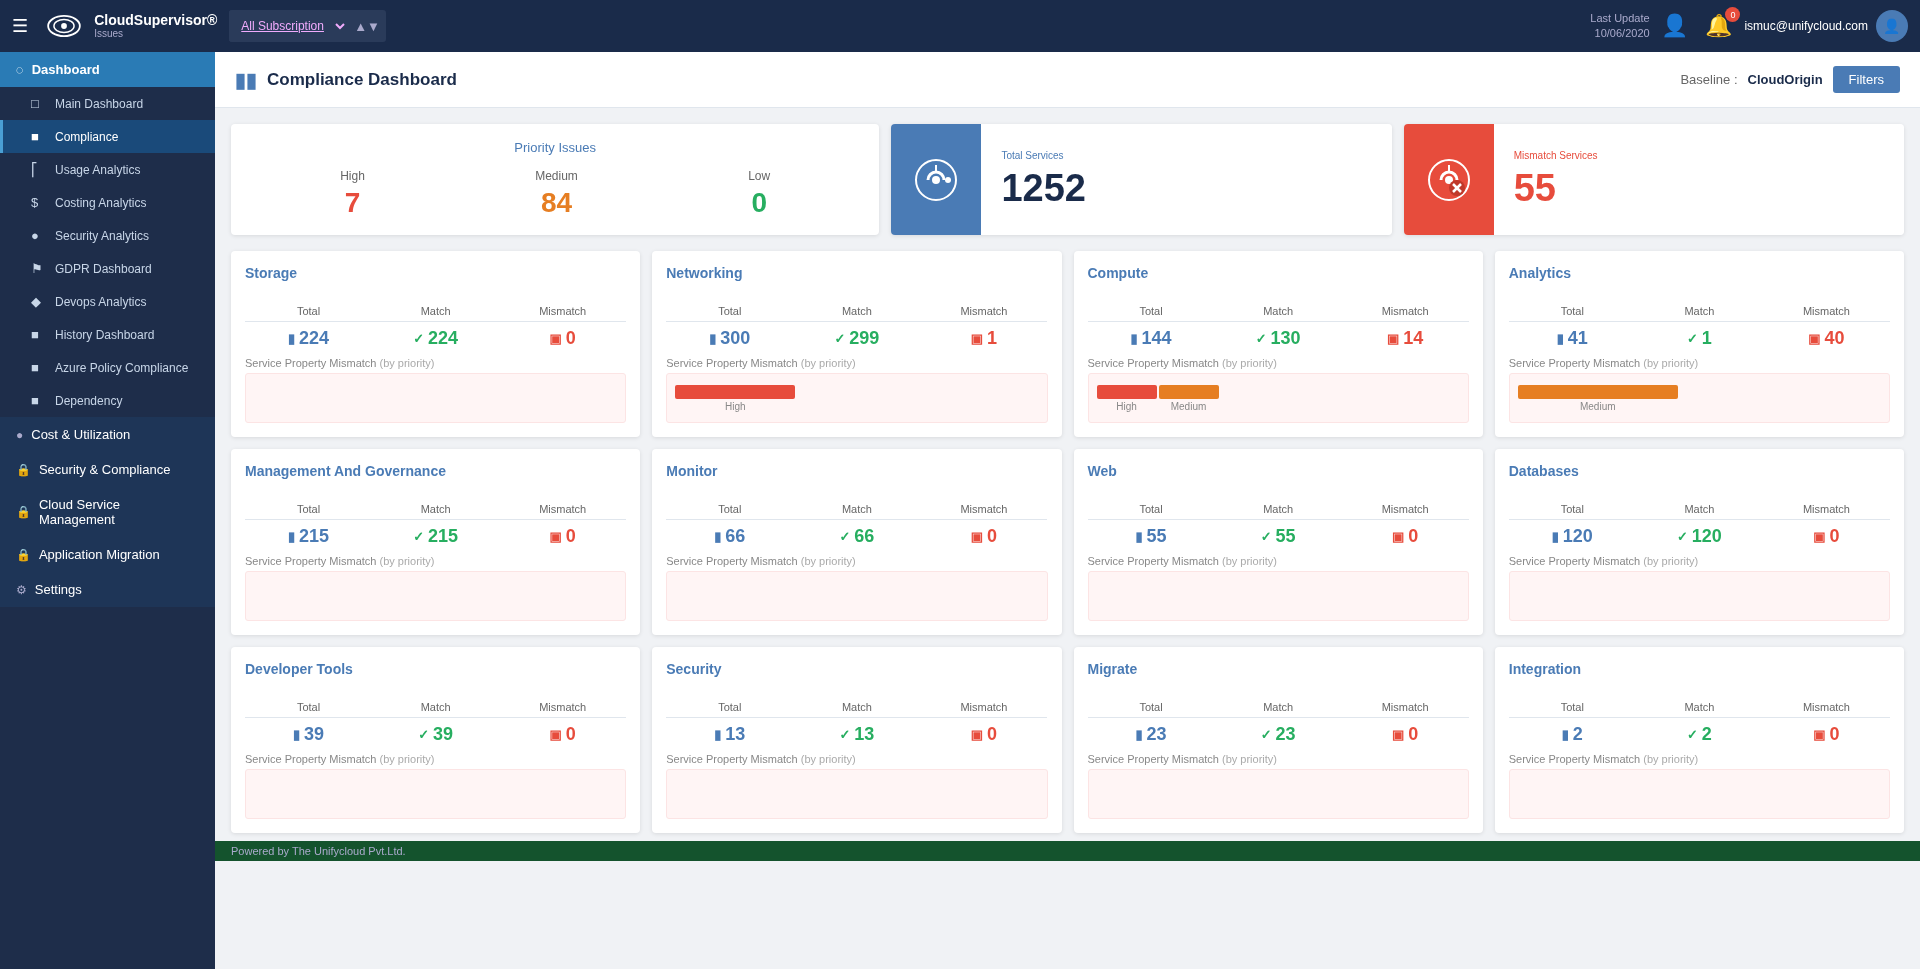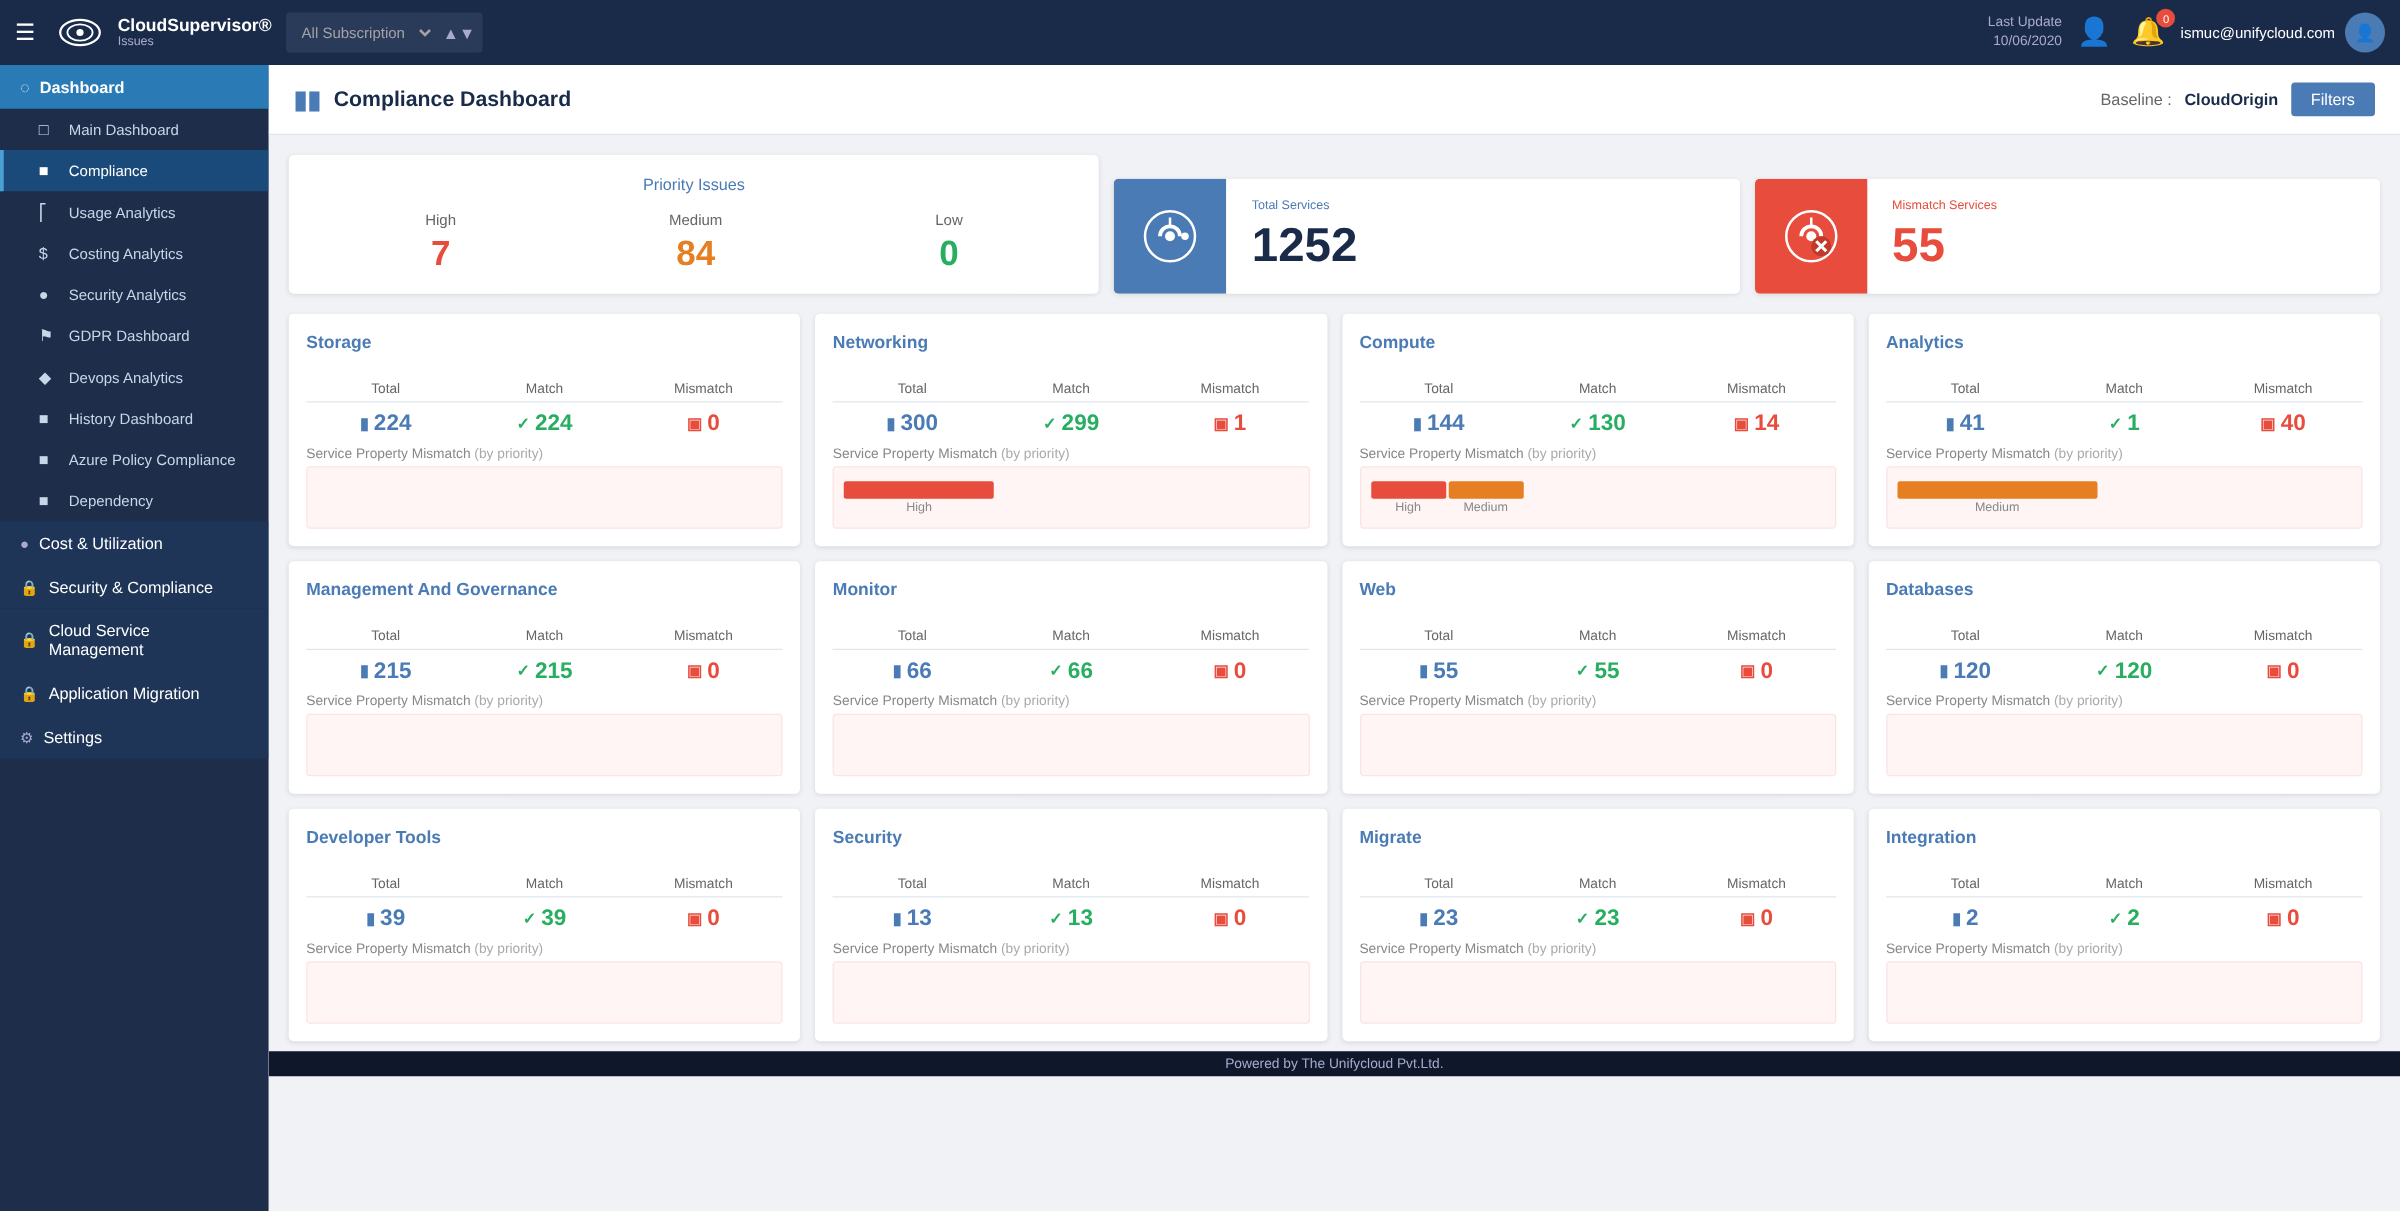--- a/index.html
+++ b/index.html
@@ -98,21 +98,21 @@
     }
     .content-title { display: flex; align-items: center; gap: 10px; font-size: 17px; font-weight: bold; color: #1a2b4a; }
     .title-icon { color: #4a7bb5; font-size: 20px; }
     .content-header-right { display: flex; align-items: center; gap: 10px; }
     .baseline-label { font-size: 13px; color: #666; }
     .baseline-value { font-size: 13px; color: #1a2b4a; font-weight: bold; }
     .filters-btn { background: #4a7bb5; color: white; border: none; padding: 6px 16px; border-radius: 3px; font-size: 13px; cursor: pointer; }
 
     
     .summary-section { padding: 16px 16px 8px 16px; }
-    .summary-cards { display: flex; gap: 12px; align-items: flex-end; }
+    .summary-cards { display: flex; gap: 12px; }
 
     .priority-card {
       background: white;
       border-radius: 4px;
       padding: 16px 24px;
       flex: 1.2;
       text-align: center;
       box-shadow: 0 1px 4px rgba(0,0,0,0.1);
     }
     .priority-card-title { color: #4a7bb5; font-size: 13px; margin-bottom: 14px; }
@@ -180,25 +180,25 @@
     .sv-icon { font-size: 13px; }
     .mismatch-section { margin-top: 6px; }
     .mismatch-label { font-size: 11px; color: #888; margin-bottom: 4px; }
     .mismatch-label span { color: #aaa; }
     .mismatch-bar-container { height: 16px; display: flex; gap: 2px; align-items: center; }
     .bar-high { background: #e74c3c; height: 14px; border-radius: 2px; }
     .bar-medium { background: #e67e22; height: 14px; border-radius: 2px; }
     .bar-label { font-size: 10px; color: #888; margin-top: 2px; text-align: center; }
 
     .footer-bar {
-      background: #0f172a;
+      background: #14532d;
       color: #aac;
       font-size: 11px;
       padding: 4px 16px;
-      text-align: center;
+      text-align: left;
       flex-shrink: 0;
     }
 
     
     .main-content::-webkit-scrollbar { width: 6px; }
     .main-content::-webkit-scrollbar-track { background: #f0f2f5; }
     .main-content::-webkit-scrollbar-thumb { background: #b0bec5; border-radius: 3px; }
   </style>
 </head>
 <body>
@@ -210,21 +210,21 @@
       <ellipse cx="25" cy="18" rx="22" ry="14" stroke="white" stroke-width="2.5" fill="none"></ellipse>
       <ellipse cx="25" cy="18" rx="14" ry="9" stroke="white" stroke-width="2" fill="none"></ellipse>
       <circle cx="25" cy="18" r="4" fill="white"></circle>
     </svg>
   </div>
   <div style="display:flex;flex-direction:column;line-height:1.2;">
     <span style="font-size:14px;font-weight:bold;color:white;">CloudSupervisor®</span>
     <span style="font-size:10px;color:#aac;">Issues</span>
   </div>
   <div class="nav-search-sub">
-    <select style="background:#2a3b5a;border:none;color:#a3a3a3;padding:0 8px;height:100%;font-size:12px;outline:none;">
+    <select style="background:#2a3b5a;border:none;color:#f0abfc;padding:0 8px;height:100%;font-size:12px;outline:none;text-decoration:underline;">
       <option>All Subscription</option>
     </select>
     <span style="color:#aac;padding:0 6px;">▲▼</span>
   </div>
   <div class="nav-spacer"></div>
   <div class="nav-last-update">
     <div>Last Update</div>
     <div>10/06/2020</div>
   </div>
   <div class="nav-icons">

